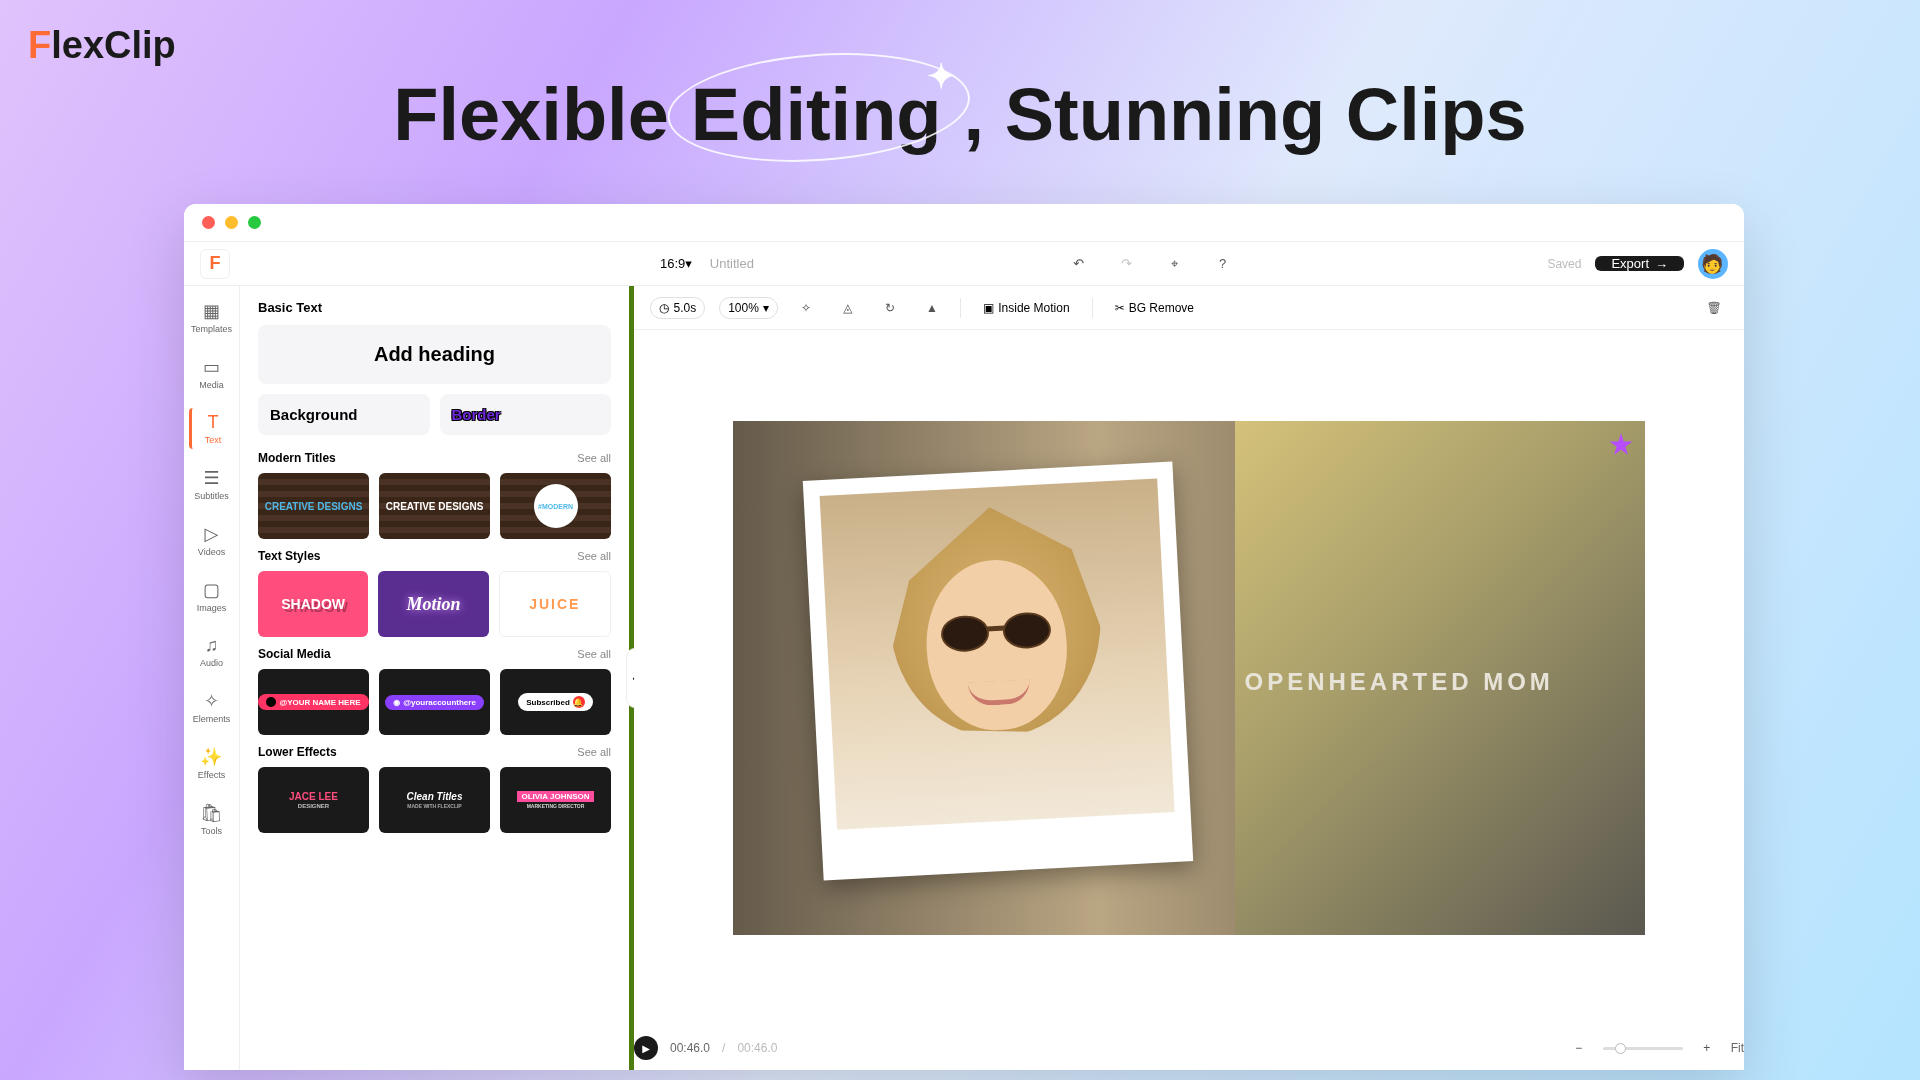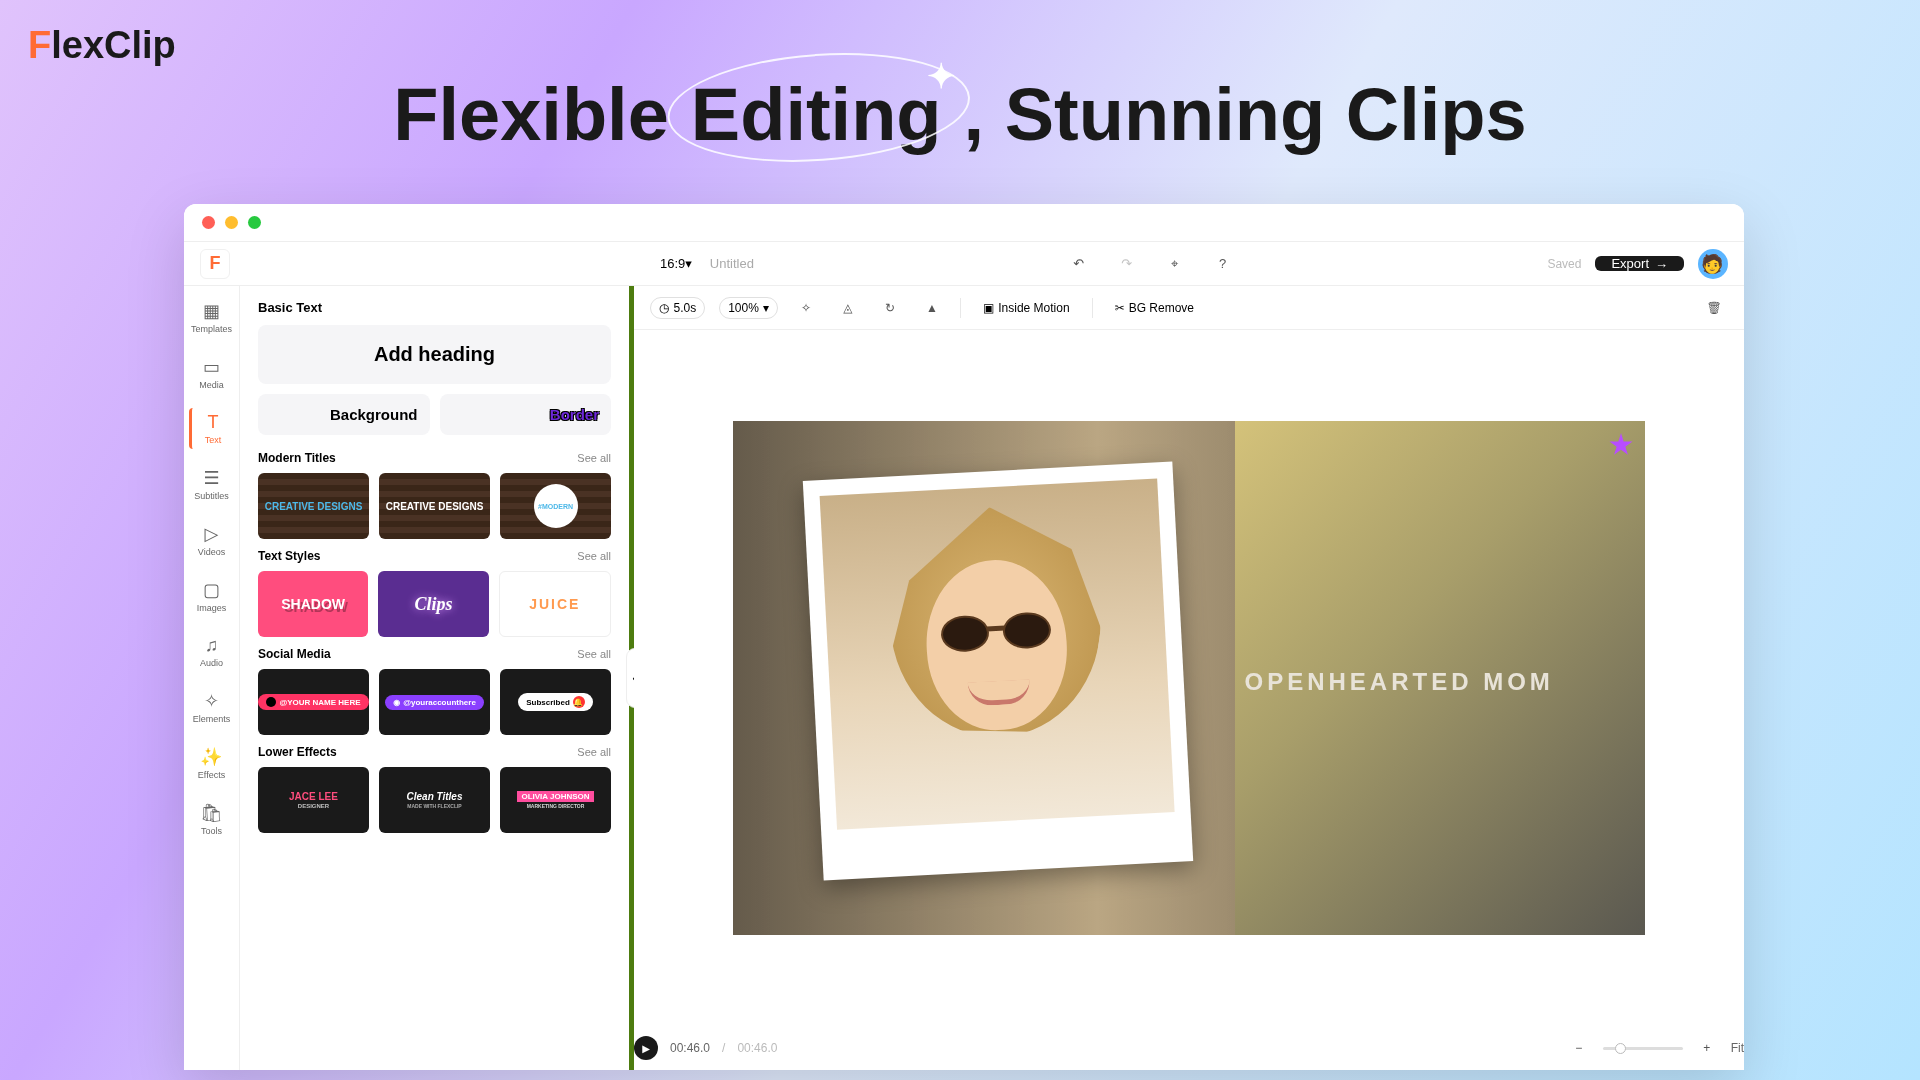--- a/index.html
+++ b/index.html
@@ -36,21 +36,21 @@
 .body { display:flex; height: calc(100% - 82px); }
 .nav { width: 56px; border-right:1px solid #eee; display:flex; flex-direction:column; align-items:center; gap:14px; padding-top:10px;}
 .nav-item { width:42px; display:flex;flex-direction:column;align-items:center;gap:2px; cursor:pointer; padding:4px 0; border-radius:4px; color:#666;}
 .nav-item.active { color:#ff6b35; border-left: 3px solid #ff6b35; margin-left:-3px; padding-left:3px;}
 .nav-item .nicon { font-size:18px; }
 .nav-item .nlabel { font-size:9px; }
 .sidepanel { width: 394px; border-right:5px solid #4d7c0f; padding: 14px 18px; overflow:hidden;}
 .sp-title { font-size:13px; font-weight:600; margin-bottom:10px;}
 .heading-box { background:#f5f5f7; border-radius:8px; padding:18px; text-align:center; font-size:20px; font-weight:600; cursor:pointer; margin-bottom:10px;}
 .two-col { display:flex; gap:10px; margin-bottom:16px; }
-.style-btn { flex:1; background:#f5f5f7; border-radius:8px; padding:12px; text-align:right; font-size:15px; font-weight:600; cursor:pointer;}
+.style-btn { flex:1; background:#f5f5f7; border-radius:8px; padding:12px; text-align:left; font-size:15px; font-weight:600; cursor:pointer;}
 .section-header { display:flex; justify-content:space-between; align-items:center; margin: 6px 0 8px; font-size:12px;}
 .section-header .sh-title { font-weight:600; }
 .section-header .see-all { color:#888; font-size:11px; cursor:pointer;}
 .thumb-row { display:flex; gap:10px; margin-bottom:10px;}
 .thumb { flex:1; height:66px; border-radius:6px; display:flex; align-items:center; justify-content:center; font-size:10px; font-weight:700; color:#fff; cursor:pointer; position:relative; overflow:hidden;}
 .wood { background: repeating-linear-gradient(0deg, #3a2618, #3a2618 6px, #4a3224 6px, #4a3224 12px); }
 .pink-sh { background:#ff4d7e; font-size:14px; text-shadow: 3px 3px 0 rgba(0,0,0,0.3);}
 .night { background:#5a2d91; font-family: cursive; font-style:italic; color:#fff; font-size:18px; text-shadow: 0 0 8px #d896ff;}
 .juice { background:#fff; color:#ff9a4f; font-size:14px; letter-spacing:2px; border:1px solid #eee;}
 .dark { background:#1a1a1a; }
@@ -193,21 +193,21 @@
             <div style="width:44px;height:44px;background:#fff;border-radius:50%;display:flex;align-items:center;justify-content:center;color:#4db8e8;font-size:7px;">#MODERN</div>
           </div>
       </div>
 
       <div class="section-header">
           <span class="sh-title">Text Styles</span>
           <span class="see-all">See all</span>
         </div>
       <div class="thumb-row">
         <div class="thumb pink-sh">SHADOW</div>
-        <div class="thumb night">Clips</div>
+        <div class="thumb night">Motion</div>
         <div class="thumb juice">JUICE</div>
       </div>
 
       <div class="section-header">
           <span class="sh-title">Social Media</span>
           <span class="see-all">See all</span>
         </div>
       <div class="thumb-row">
         <div class="thumb dark">
             <span class="sub-pill" style="background:#ff3364;">

